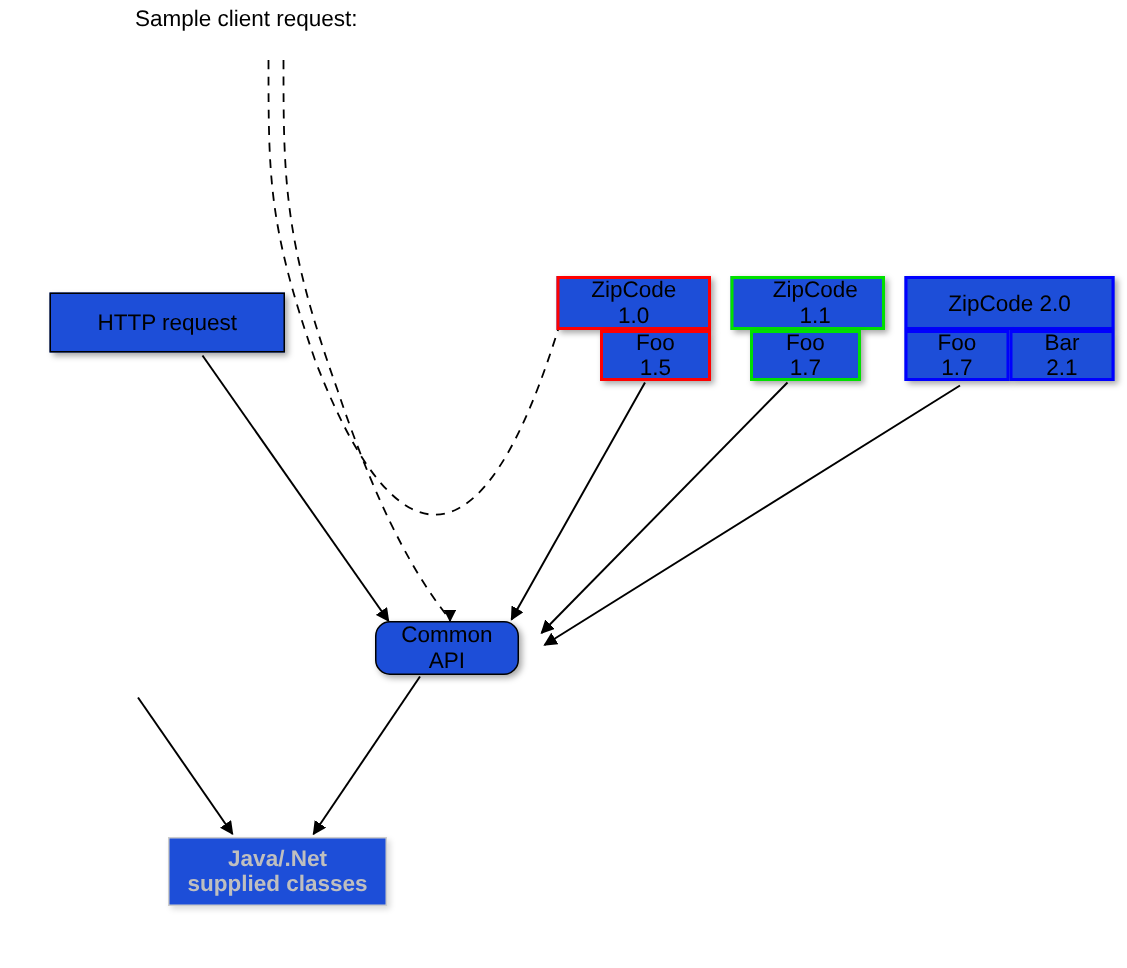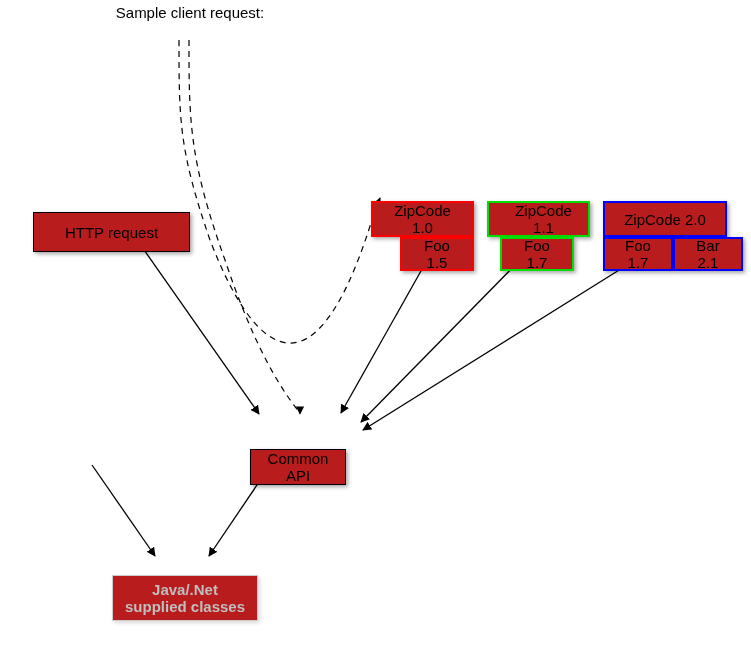--- a/index.html
+++ b/index.html
@@ -12,43 +12,42 @@
     font-size: 15px;
     color: #000;
   }
   .stage {
     position: relative;
     width: 751px;
     height: 645px;
   }
   .box {
     position: absolute;
-    background: #b91c1c;
+    background: #1d4ed8;
     border: 1px solid #000;
     box-shadow: 2px 2px 4px rgba(0,0,0,0.35);
     display: flex;
     align-items: center;
     justify-content: center;
     text-align: center;
     padding: 2px 10px;
     box-sizing: border-box;
-    margin-top: 17px;
   }
   .thick { border-width: 2.5px; }
   .red   { border-color: #ff0000; }
   .green { border-color: #00e000; }
   .blue  { border-color: #0000ff; }
   .faint {
     border-color: #cccccc;
     color: #bfbfbf;
     box-shadow: 2px 2px 4px rgba(0,0,0,0.15);
   }
   .label {
     position: absolute;
-    text-align: center;
+    text-align: left;
     line-height: 1.25;
   }
   svg.wires {
     position: absolute;
     left: 0; top: 0;
     width: 751px; height: 645px;
     pointer-events: none;
   }
 </style>
 </head>
@@ -99,31 +98,31 @@
     <span>Foo 1.5</span>
   </div>
 
   <div class="box thick green" style="left:487px; top:184px; width:103px; height:36px;padding-left:20px;">
     <span>ZipCode 1.1</span>
   </div>
   <div class="box thick green" style="left:500px; top:220px; width:74px; height:34px;">
     <span>Foo 1.7</span>
   </div>
 
-  <div class="box thick blue" style="left:603px; top:184px; width:124px; height:36px;">
+  <div class="box thick blue" style="left:603px; top:184px; width:140px; height:36px;">
     <span>ZipCode 2.0</span>
   </div>
   <div class="box thick blue" style="left:603px; top:220px; width:70px; height:34px;">
     <span>Foo 1.7</span>
   </div>
   <div class="box thick blue" style="left:673px; top:220px; width:70px; height:34px;">
     <span>Bar 2.1</span>
   </div>
 
-  <div class="box" style="left:250px; top:432px; width:96px; height:36px;">
+  <div class="box" style="left:250px; top:414px; width:96px; height:36px;border-radius:10px;">
     <span>Common API</span>
   </div>
 
 
   <div class="box faint" style="left:112px; top:558px; width:146px; height:46px;font-weight:bold;">
     <span>Java/.Net supplied classes</span>
   </div>
 
 </div>
 

